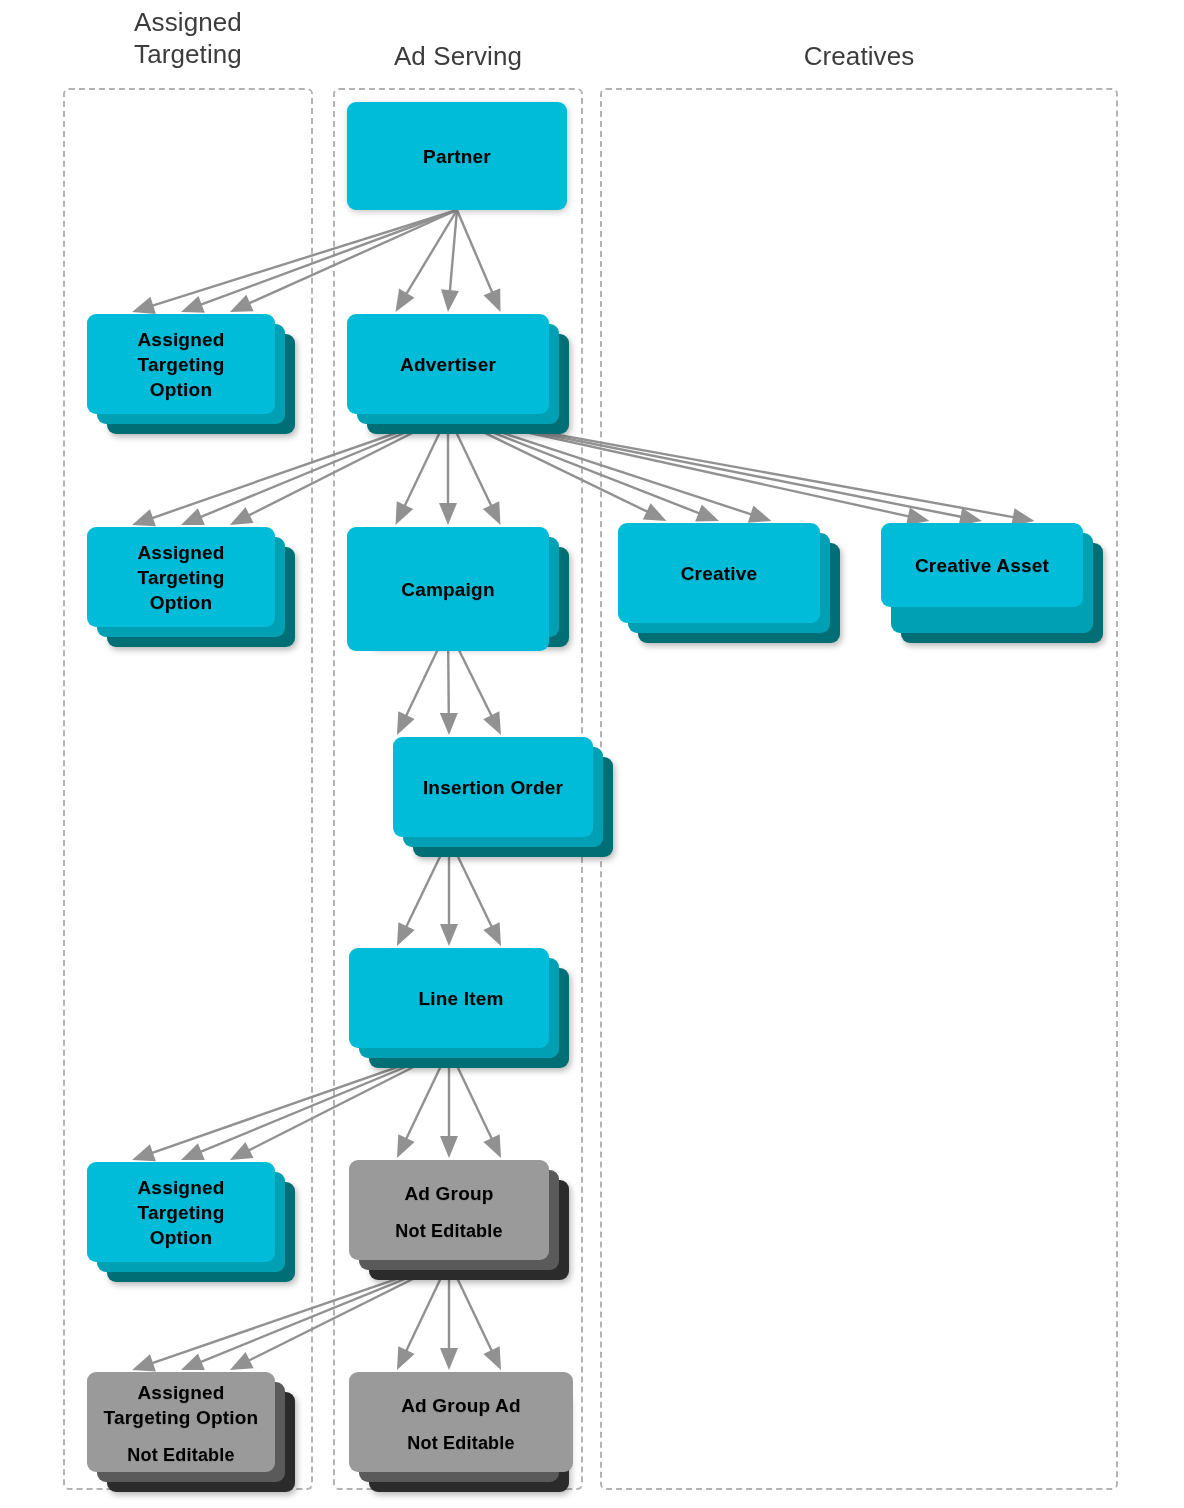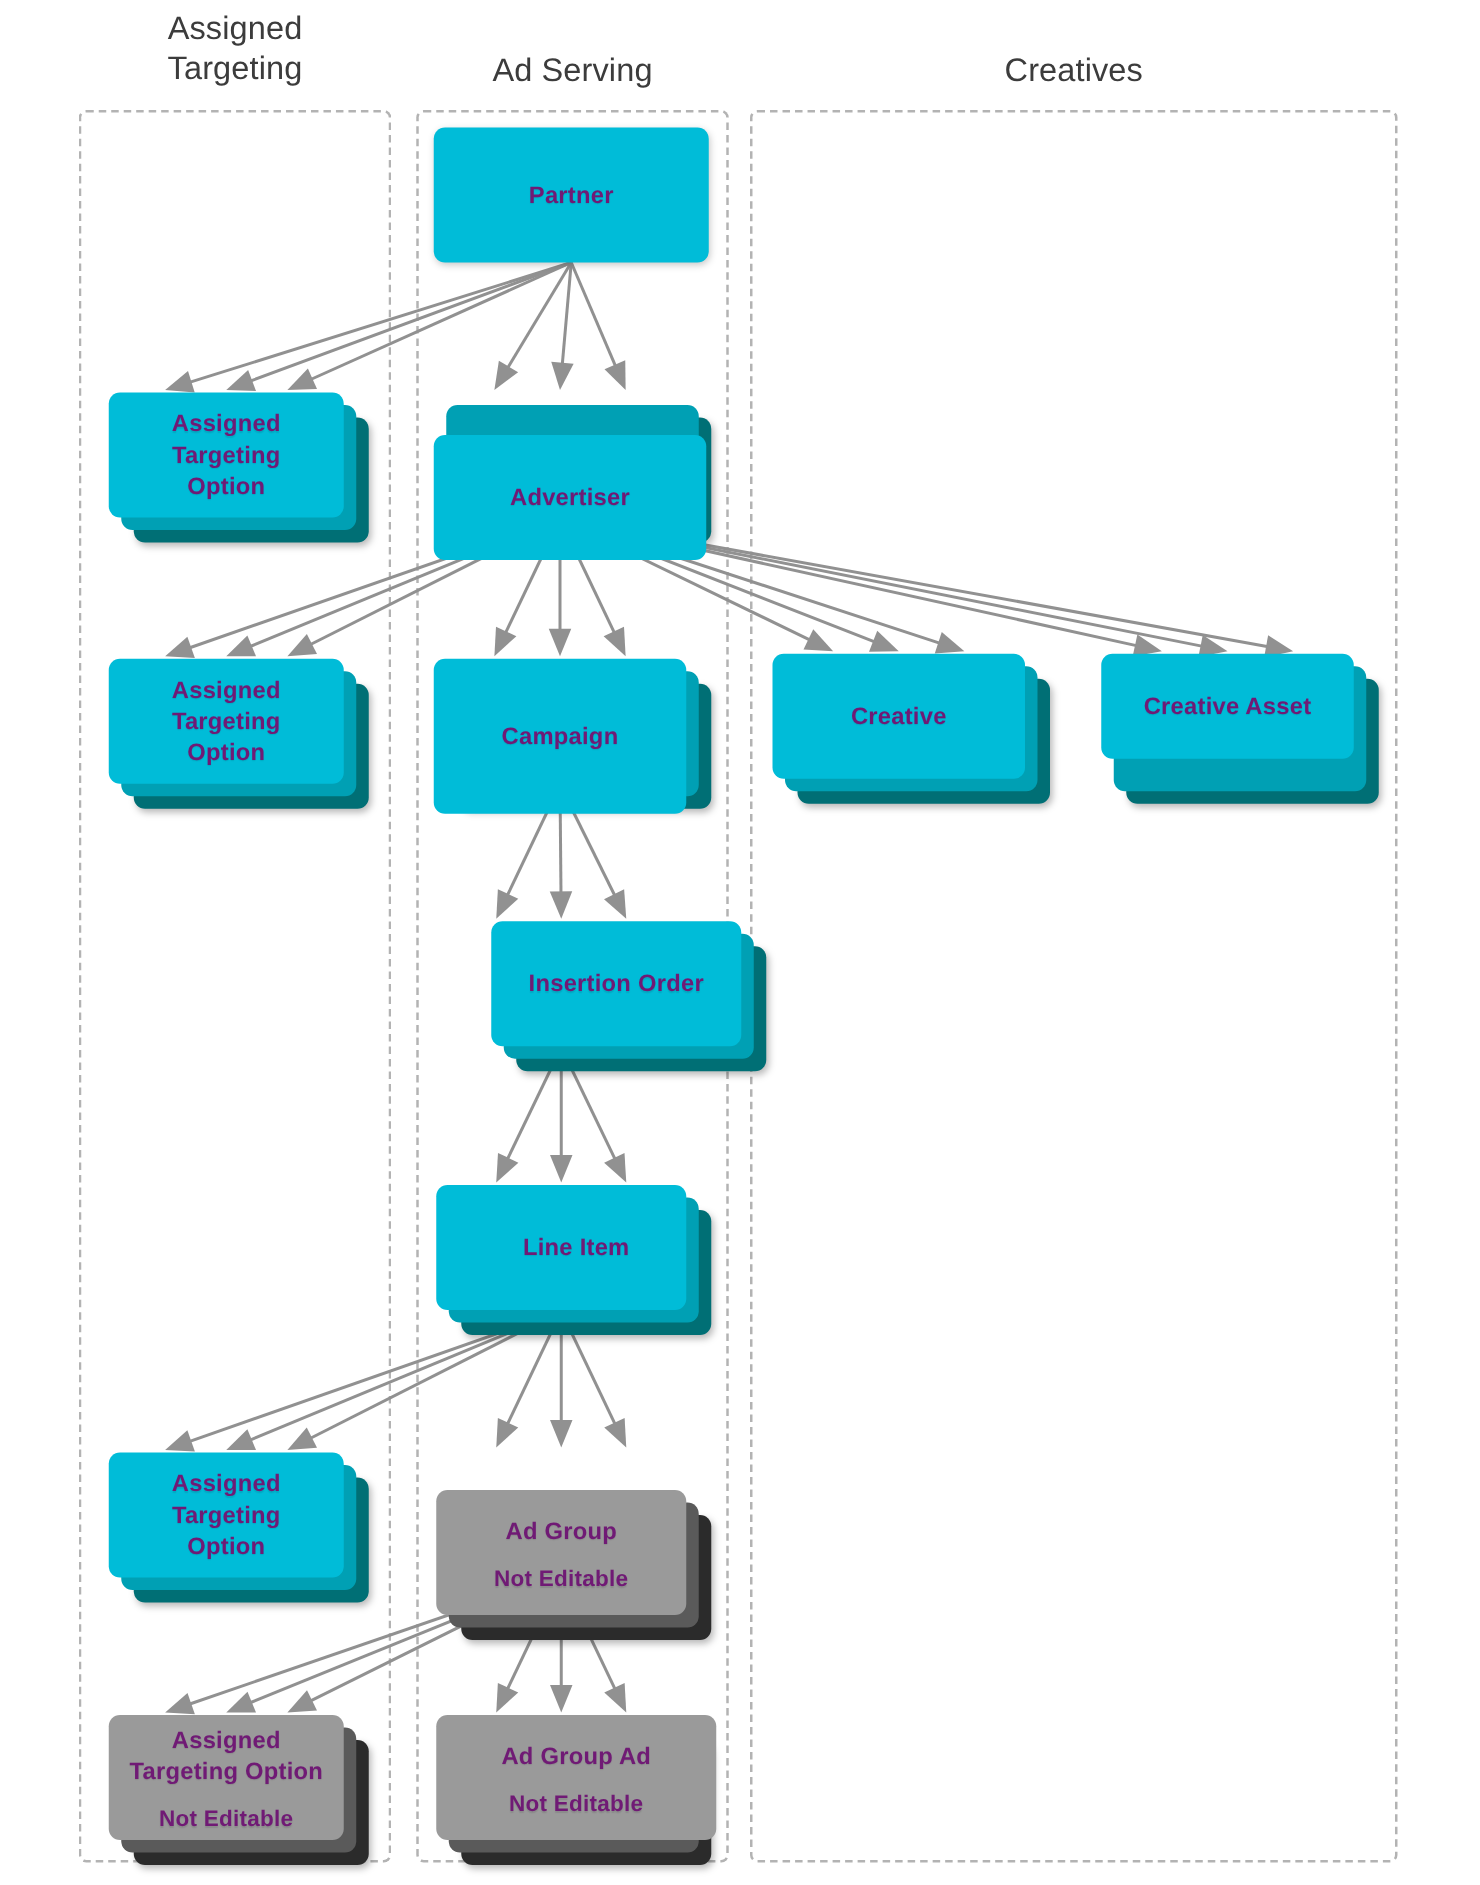--- a/index.html
+++ b/index.html
@@ -66,21 +66,21 @@
   .node .face {
     position: absolute;
     left: 0;
     top: 0;
     border-radius: 9px;
     box-sizing: border-box;
     display: flex;
     flex-direction: column;
     align-items: center;
     justify-content: center;
-    color: #701a75;
+    color: #000000;
     text-align: center;
   }
   .node .title {
     font-size: 19px;
     font-weight: bold;
     line-height: 25px;
     letter-spacing: 0.2px;
     text-shadow: 0 1px 1px rgba(0,0,0,0.10);
   }
   .node .sub {
@@ -229,21 +229,21 @@
           <div class="title">
             <div>Assigned</div>
             <div>Targeting</div>
             <div>Option</div>
           </div>
         </div>
       </div>
       <div class="node stacked" style="left: 347px; top: 314px; width: 222px; height: 120px;">
         <div class="layer back" style="left: 20px; top: 20px; width: 202px; height: 100px; background: rgb(0, 111, 117);"></div>
         <div class="layer mid" style="left: 10px; top: 10px; width: 202px; height: 100px; background: rgb(0, 160, 180);"></div>
-        <div class="face" style="width: 218px; height: 100px; background: rgb(0, 188, 216); margin-top: 34px;">
+        <div class="face" style="width: 202px; height: 100px; background: rgb(0, 188, 216);">
           <div class="title">
             <div>Advertiser</div>
           </div>
         </div>
       </div>
       <div class="node stacked" style="left: 87px; top: 527px; width: 208px; height: 120px;">
         <div class="layer back" style="left: 20px; top: 20px; width: 188px; height: 100px; background: rgb(0, 111, 117);"></div>
         <div class="layer mid" style="left: 10px; top: 10px; width: 188px; height: 100px; background: rgb(0, 160, 180);"></div>
         <div class="face" style="width: 188px; height: 100px; background: rgb(0, 188, 216);">
           <div class="title">
@@ -302,21 +302,21 @@
         <div class="layer back" style="left: 20px; top: 20px; width: 188px; height: 100px; background: rgb(0, 111, 117);"></div>
         <div class="layer mid" style="left: 10px; top: 10px; width: 188px; height: 100px; background: rgb(0, 160, 180);"></div>
         <div class="face" style="width: 188px; height: 100px; background: rgb(0, 188, 216);">
           <div class="title">
             <div>Assigned</div>
             <div>Targeting</div>
             <div>Option</div>
           </div>
         </div>
       </div>
-      <div class="node stacked" style="left: 349px; top: 1192px; width: 220px; height: 120px;">
+      <div class="node stacked" style="left: 349px; top: 1160px; width: 220px; height: 120px;">
         <div class="layer back" style="left: 20px; top: 20px; width: 200px; height: 100px; background: rgb(43, 43, 43);"></div>
         <div class="layer mid" style="left: 10px; top: 10px; width: 200px; height: 100px; background: rgb(90, 90, 90);"></div>
         <div class="face" style="width: 200px; height: 100px; background: rgb(154, 154, 154);">
           <div class="title">
             <div>Ad Group</div>
           </div>
           <div class="sub">Not Editable</div>
         </div>
       </div>
       <div class="node stacked" style="left: 87px; top: 1372px; width: 208px; height: 120px;">

